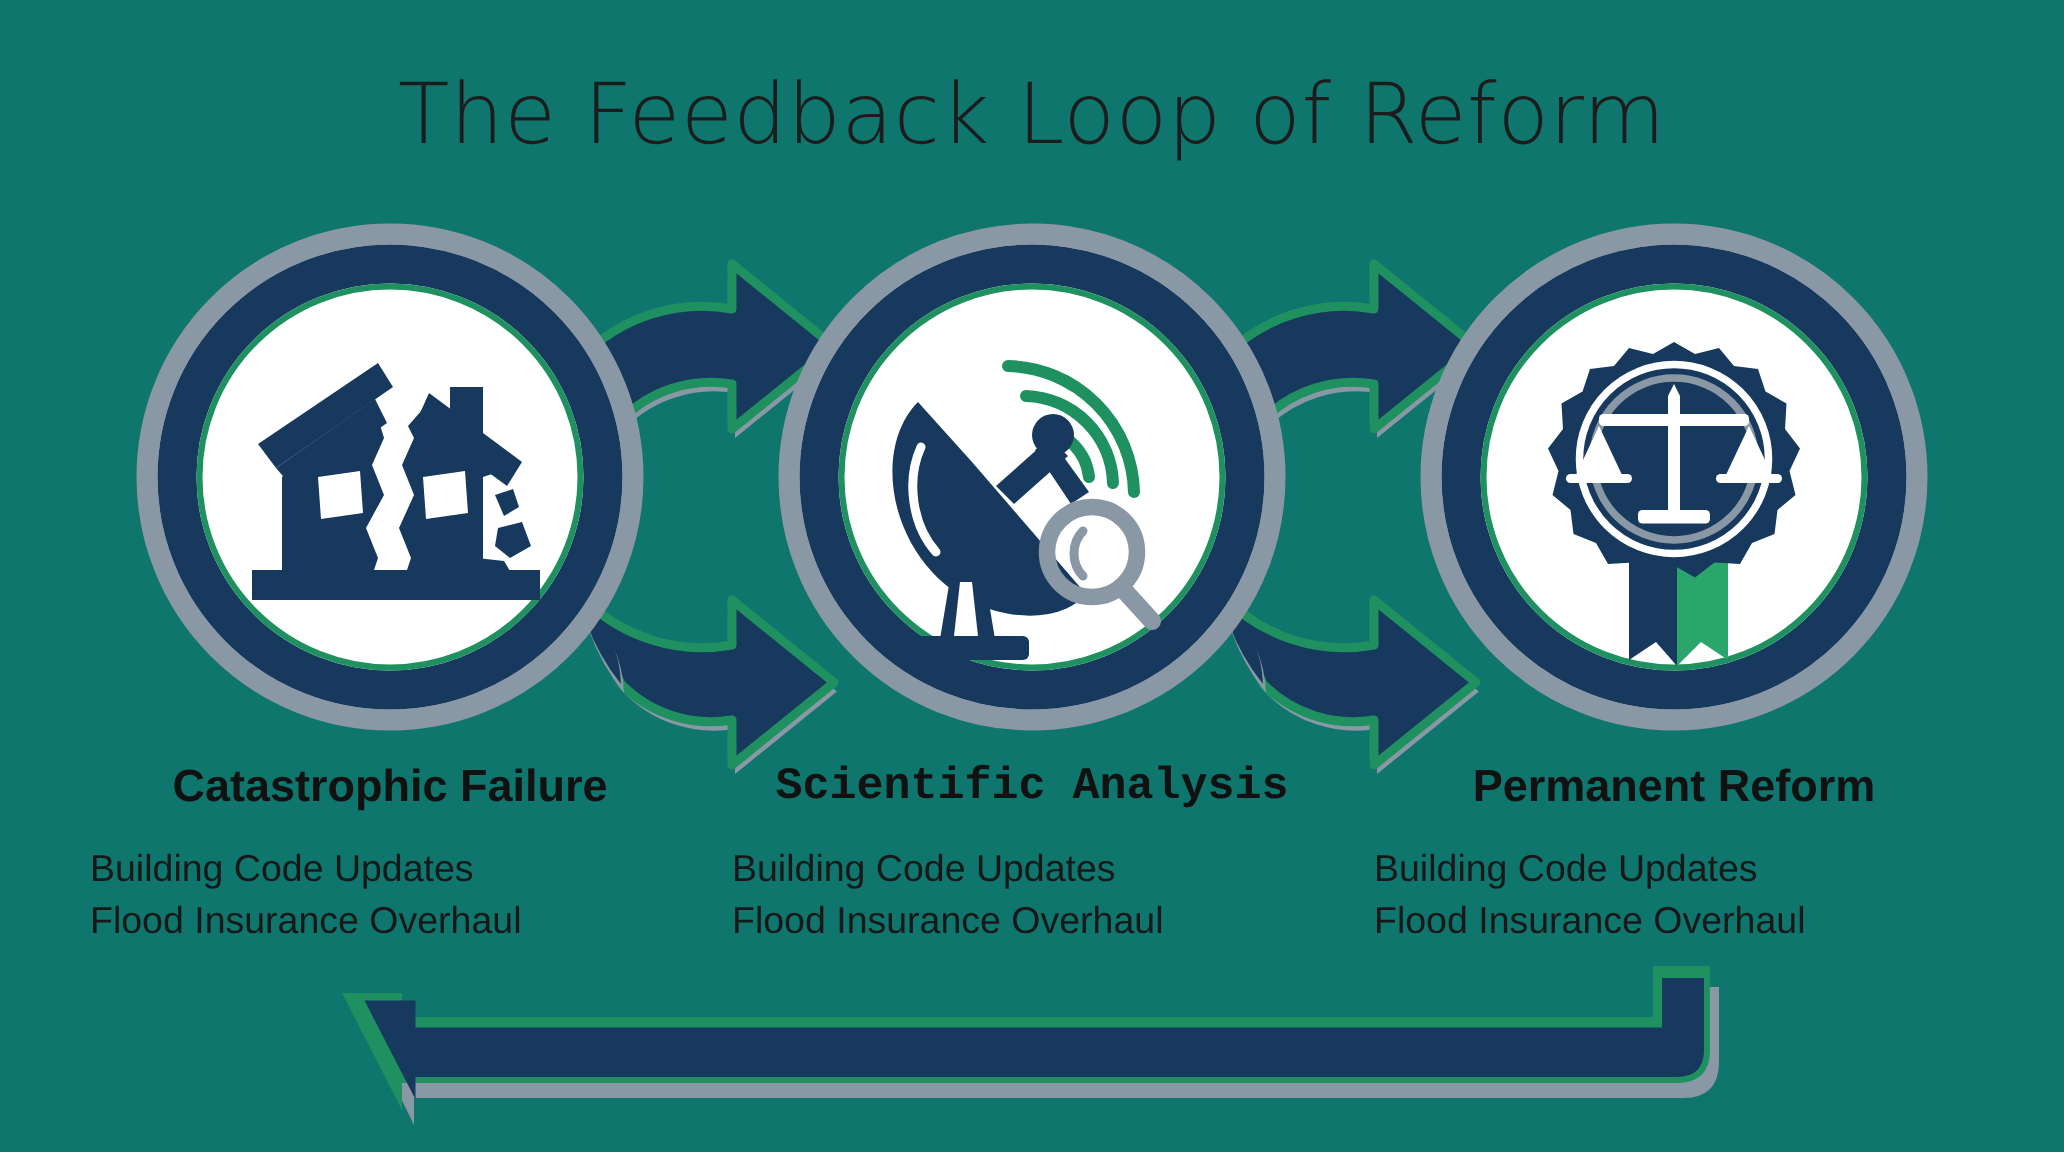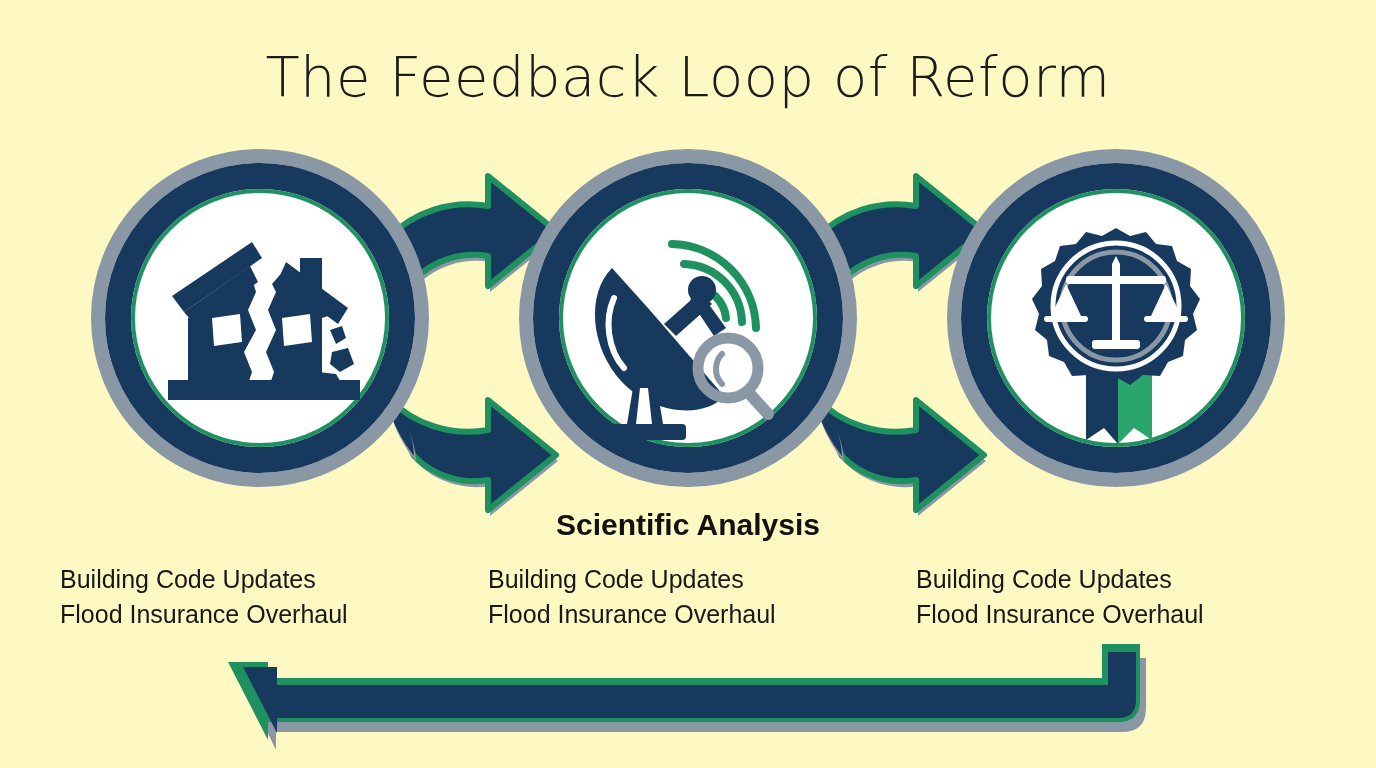--- a/index.html
+++ b/index.html
@@ -14,21 +14,21 @@
     overflow: hidden;
     font-family: "Liberation Sans", sans-serif;
     position: relative;
   }
   #infographic {
     position: absolute;
     left: 0;
     top: 0;
     width: 1376px;
     height: 768px;
-    background: #fef9c3;
+    background: #0f766e;
   }
   .page-title {
     position: absolute;
     left: 0;
     top: 44px;
     width: 1376px;
     text-align: center;
     font-family: "DejaVu Sans", sans-serif;
     font-weight: 300;
     font-size: 56px;
@@ -288,29 +288,31 @@
                L 1108 652
                L 1136 652
                L 1136 700
                Q 1136 718 1118 718
                L 277 718
                L 277 733
                Z" fill="#17395e"></path>
     </g>
   </svg>
 
+  <div class="stage-label" style="left:60px; top:508px; width:400px;">Catastrophic Failure</div>
   <div class="stage-sub" style="left:60px; top:562px; width:400px;">
     <div>Building Code Updates</div>
     <div>Flood Insurance Overhaul</div>
   </div>
 
-  <div class="stage-label" style="left:488px; top:508px; width:400px;">Scientific Analysis</div>
+  <div class="stage-label" style="left:488px; top:508px; width:400px;font-family:Liberation Mono, monospace;">Scientific Analysis</div>
   <div class="stage-sub" style="left:488px; top:562px; width:400px;">
     <div>Building Code Updates</div>
     <div>Flood Insurance Overhaul</div>
   </div>
 
+  <div class="stage-label" style="left:916px; top:508px; width:400px;">Permanent Reform</div>
   <div class="stage-sub" style="left:916px; top:562px; width:400px;">
     <div>Building Code Updates</div>
     <div>Flood Insurance Overhaul</div>
   </div>
 
 </div>
 
 </body></html>

